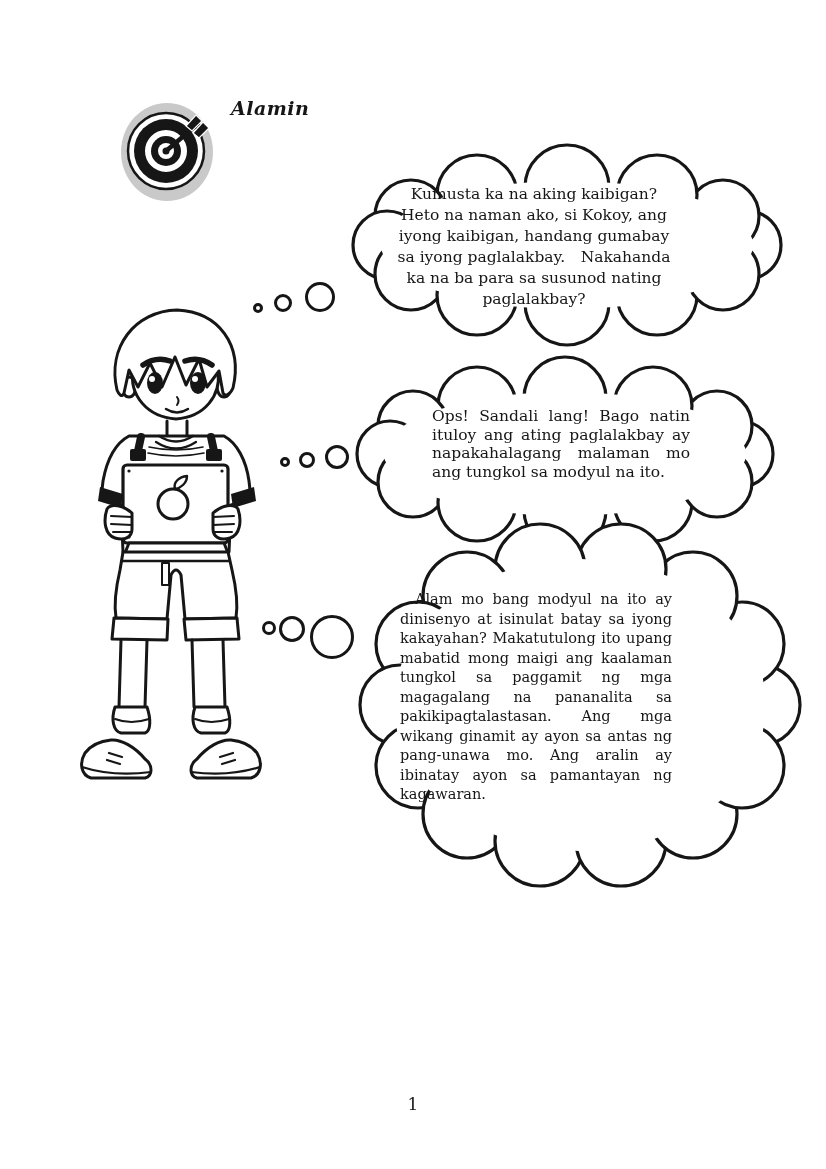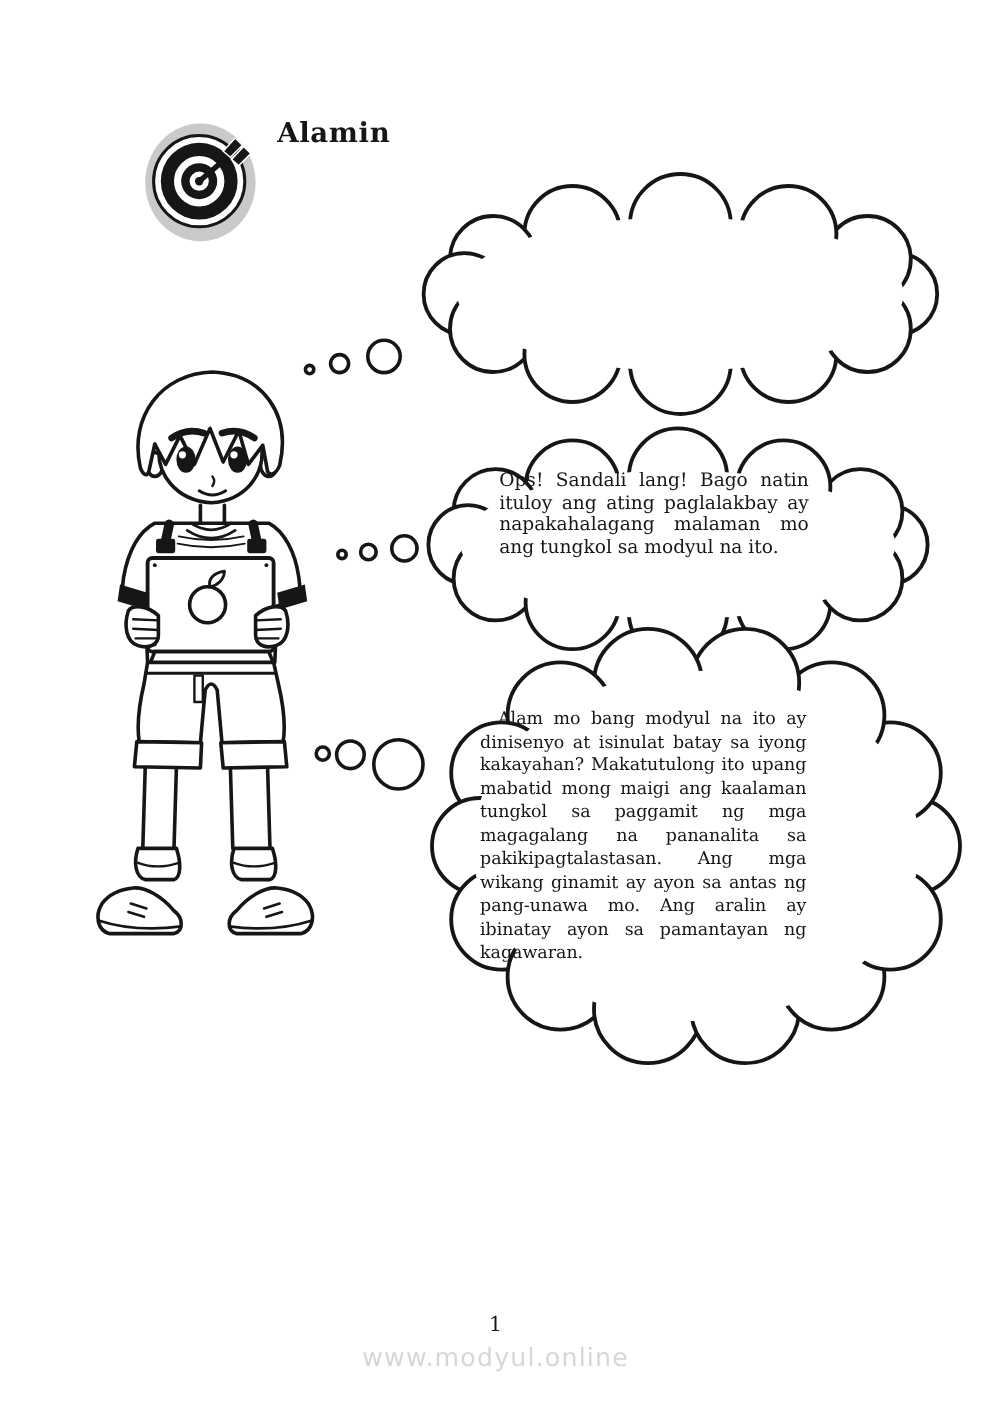--- a/index.html
+++ b/index.html
@@ -4,21 +4,21 @@
 <style>
   html,body{margin:0;padding:0;background:#ffffff;}
   .page{
     position:relative;width:826px;height:1169px;background:#fff;overflow:hidden;
     font-family:"DejaVu Serif","Liberation Serif",serif;color:#161616;
   }
   .abs{position:absolute;}
   
   .badge{left:120px;top:102px;width:96px;height:100px;}
   .title{
-    left:231px;top:97px;font-size:23px;font-weight:bold;
+    left:231px;top:97px;font-size:19px;font-weight:bold;font-style:italic;
     letter-spacing:.5px;
   }
   
   .cloud{position:absolute;}
   .cloud-svg{position:absolute;left:0;top:0;}
   .cloud-text{position:absolute;color:#161616;}
   .cloud1{left:338px;top:143px;width:455px;height:205px;}
   .cloud2{left:340px;top:355px;width:450px;height:200px;}
   .cloud3{left:348px;top:518px;width:465px;height:375px;}
   .t1{left:58px;top:41px;width:276px;text-align:center;font-size:15.5px;line-height:21px;}
@@ -139,41 +139,42 @@
           <circle cx="73" cy="73" r="36"></circle>
         <circle cx="49" cy="102" r="34"></circle>
           <circle cx="73" cy="131" r="36"></circle>
         <circle cx="139" cy="152" r="40"></circle>
           <circle cx="229" cy="160" r="42"></circle>
         <circle cx="319" cy="152" r="40"></circle>
           <circle cx="385" cy="131" r="36"></circle>
       </g>
       <ellipse cx="229" cy="102" rx="186" ry="64" fill="#fff"></ellipse>
     </svg>
+    <p class="cloud-text t1" style="margin:0">Kumusta ka na aking kaibigan? Heto na naman ako, si Kokoy, ang iyong kaibigan, handang gumabay sa iyong paglalakbay. Nakahanda ka na ba para sa susunod nating paglalakbay?</p>
   </div>
 
   <div class="cloud cloud2">
     <svg class="cloud-svg" width="450" height="200" viewBox="0 0 450 200" aria-hidden="true">
       <g fill="#fff" stroke="#161616" stroke-width="3.2">
         <circle cx="400" cy="99" r="33"></circle>
           <circle cx="377" cy="71" r="35"></circle>
         <circle cx="313" cy="51" r="39"></circle>
           <circle cx="225" cy="43" r="41"></circle>
         <circle cx="137" cy="51" r="39"></circle>
           <circle cx="73" cy="71" r="35"></circle>
         <circle cx="50" cy="99" r="33"></circle>
           <circle cx="73" cy="127" r="35"></circle>
         <circle cx="137" cy="147" r="39"></circle>
           <circle cx="225" cy="155" r="41"></circle>
         <circle cx="313" cy="147" r="39"></circle>
           <circle cx="377" cy="127" r="35"></circle>
       </g>
       <ellipse cx="225" cy="99" rx="181" ry="62" fill="#fff"></ellipse>
     </svg>
-    <p class="cloud-text t2" style="margin:0">Ops! Sandali lang! Bago natin ituloy ang ating paglalakbay ay napakahalagang malaman mo ang tungkol sa modyul na ito.</p>
+    <p class="cloud-text t2" style="margin:16px">Ops! Sandali lang! Bago natin ituloy ang ating paglalakbay ay napakahalagang malaman mo ang tungkol sa modyul na ito.</p>
   </div>
 
   <div class="cloud cloud3">
     <svg class="cloud-svg" width="465" height="375" viewBox="0 0 465 375" aria-hidden="true">
       <g fill="#fff" stroke="#161616" stroke-width="3.2">
         <circle cx="412" cy="187" r="40"></circle>
           <circle cx="394" cy="126" r="42"></circle>
         <circle cx="345" cy="78" r="44"></circle>
           <circle cx="273" cy="51" r="45"></circle>
         <circle cx="192" cy="51" r="45"></circle>
@@ -198,15 +199,14 @@
 
   <span class="dot" style="left:280px;top:457px;width:10px;height:10px"></span>
   <span class="dot" style="left:299px;top:452px;width:16px;height:16px"></span>
   <span class="dot" style="left:325px;top:445px;width:24px;height:24px"></span>
 
   <span class="dot" style="left:262px;top:621px;width:14px;height:14px"></span>
   <span class="dot" style="left:279px;top:616px;width:26px;height:26px"></span>
   <span class="dot" style="left:310px;top:615px;width:44px;height:44px"></span>
 
   <div class="abs pagenum">1</div>
-  <div class="abs watermark">www.modyul.online</div>
 
 </div>
 
 </body></html>

